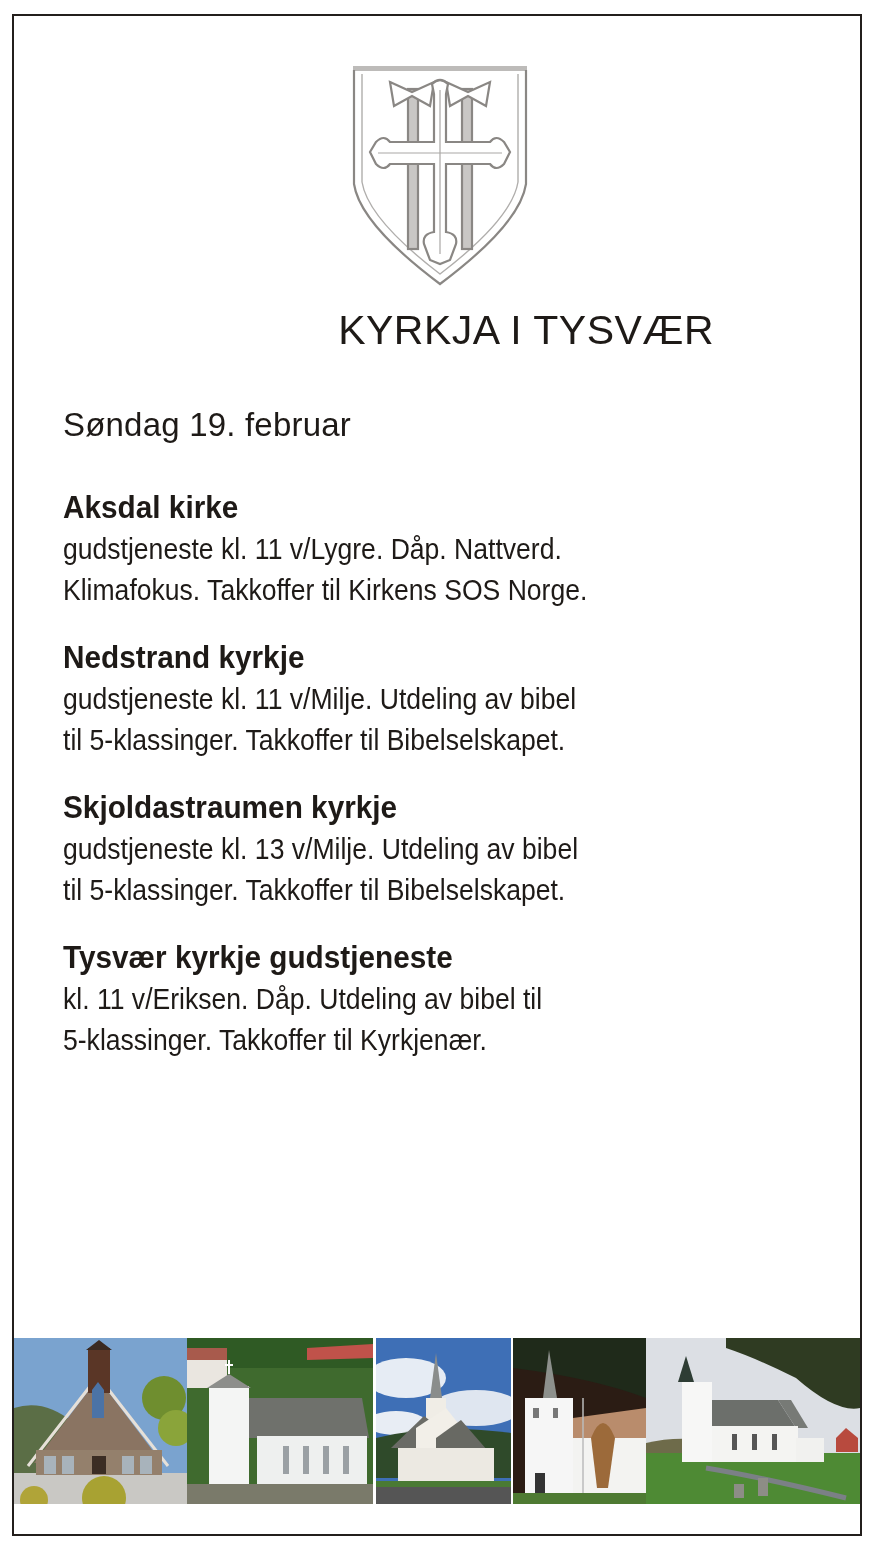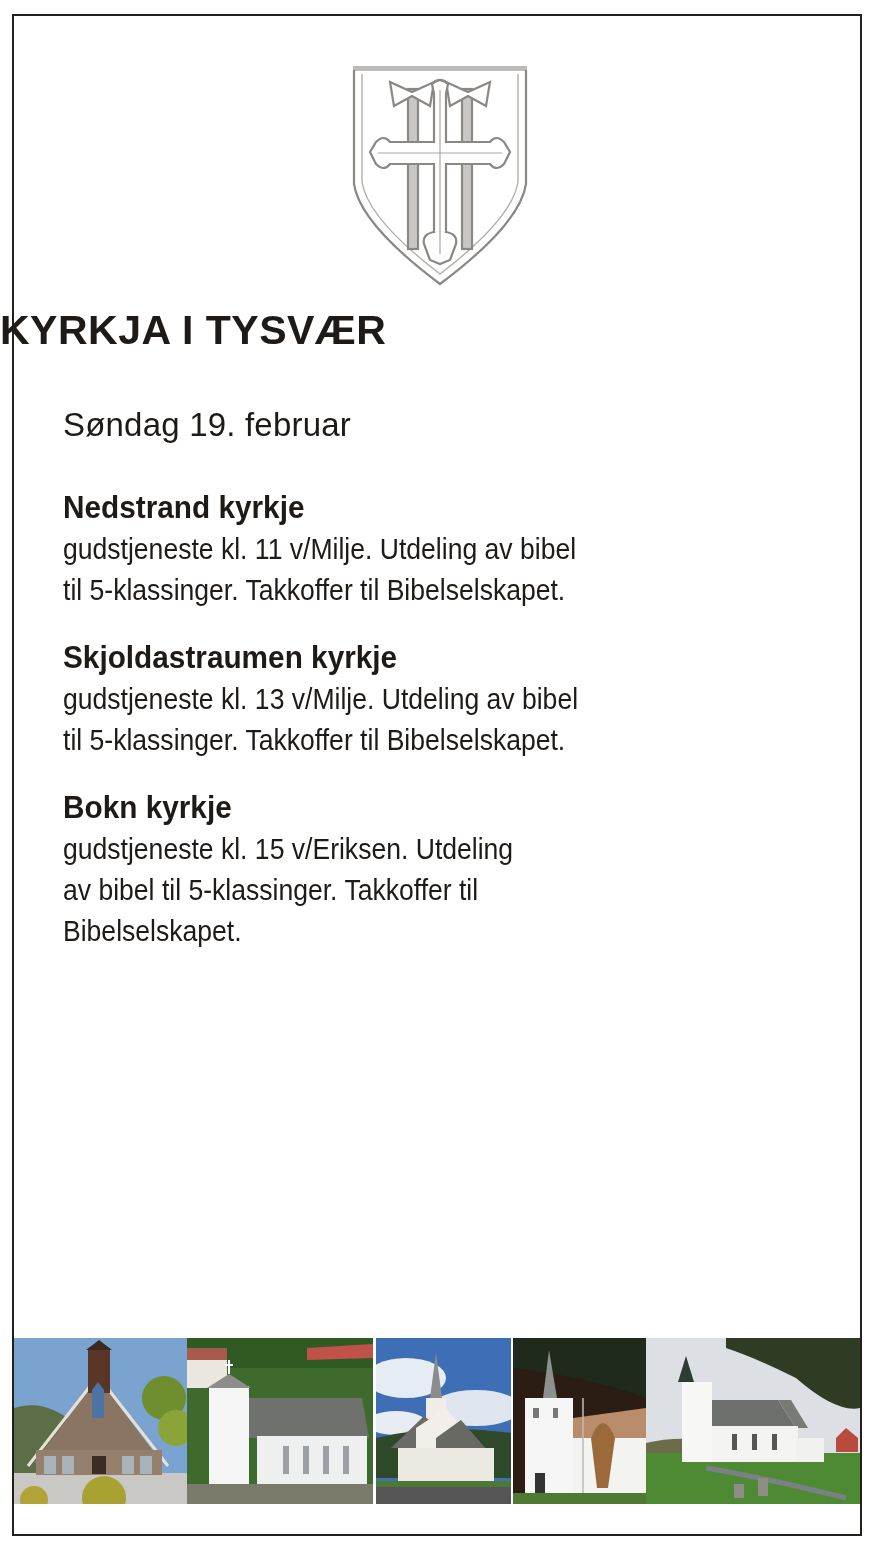--- a/index.html
+++ b/index.html
@@ -1,22 +1,22 @@
 <!DOCTYPE html>
 <html><head>
 <meta charset="utf-8">
 <style>
   html, body { margin:0; padding:0; background:#ffffff; }
   body { width:876px; height:1550px; position:relative; overflow:hidden;
          font-family:"Liberation Sans", sans-serif; color:#1e1a17; }
   .frame { position:absolute; left:12px; top:14px; width:846px; height:1518px;
            border:2px solid #231f1c; box-sizing:content-box; background:#fff; }
   .logo { position:absolute; left:350px; top:64px; width:180px; height:222px; }
-  .title { position:absolute; left:0; width:714px; top:305px; text-align:left;
-           font-weight:bold; font-size:41px; letter-spacing:0.5px; line-height:50px; }
+  .title { position:absolute; left:0; width:714px; top:305px; text-align:right;
+           font-weight:normal; font-size:41px; letter-spacing:0.5px; line-height:50px; }
   .date { position:absolute; left:63px; top:403px; font-weight:normal; font-size:33px;
           line-height:44px; letter-spacing:0.2px; }
   .entries { position:absolute; left:63px; top:486px; width:760px; }
   .entry { margin:0 0 26px 0; }
   .entry h2 { margin:0; font-weight:bold; font-size:32px; line-height:42px;
               transform:scaleX(0.93); transform-origin:left center; white-space:nowrap; }
   .entry p { margin:0; font-size:29.5px; line-height:41px; font-weight:normal;
              transform:scaleX(0.9); transform-origin:left top; width:111%; white-space:pre-line; }
   .photos { position:absolute; left:14px; top:1338px; width:846px; height:166px; display:flex; }
   .photo { height:166px; position:relative; overflow:hidden; }
@@ -45,34 +45,38 @@
     <line x1="28" y1="89" x2="152" y2="89" stroke="#a9a7a5" stroke-width="1.2"></line>
   </svg>
 </div>
 
 <div class="title">KYRKJA I TYSVÆR</div>
 
 <div class="date">Søndag 19. februar</div>
 
 <div class="entries">
   <div class="entry">
+    <h2>Aksdal kirke</h2>
+    <p>gudstjeneste kl. 11 v/Lygre. Dåp. Nattverd.
+Klimafokus. Takkoffer til Kirkens SOS Norge.</p>
+  </div>
+  <div class="entry">
     <h2>Nedstrand kyrkje</h2>
     <p>gudstjeneste kl. 11 v/Milje. Utdeling av bibel
 til 5-klassinger. Takkoffer til Bibelselskapet.</p>
   </div>
   <div class="entry">
     <h2>Skjoldastraumen kyrkje</h2>
     <p>gudstjeneste kl. 13 v/Milje. Utdeling av bibel
 til 5-klassinger. Takkoffer til Bibelselskapet.</p>
   </div>
   <div class="entry">
-    <h2>Bokn kyrkje</h2>
-    <p>gudstjeneste kl. 15 v/Eriksen. Utdeling
-av bibel til 5-klassinger. Takkoffer til
-Bibelselskapet.</p>
+    <h2>Tysvær kyrkje gudstjeneste</h2>
+    <p>kl. 11 v/Eriksen. Dåp. Utdeling av bibel til
+5-klassinger. Takkoffer til Kyrkjenær.</p>
   </div>
 </div>
 
 <div class="photos">
 
   <div class="photo" style="width:173px">
     <svg viewBox="0 0 173 166" preserveAspectRatio="none">
       <rect width="173" height="166" fill="#7aa3cf"></rect>
       <path d="M0 70 Q30 60 60 85 L60 140 L0 140 Z" fill="#5b6e46"></path>
       <rect x="0" y="135" width="173" height="31" fill="#c9c8c4"></rect>

